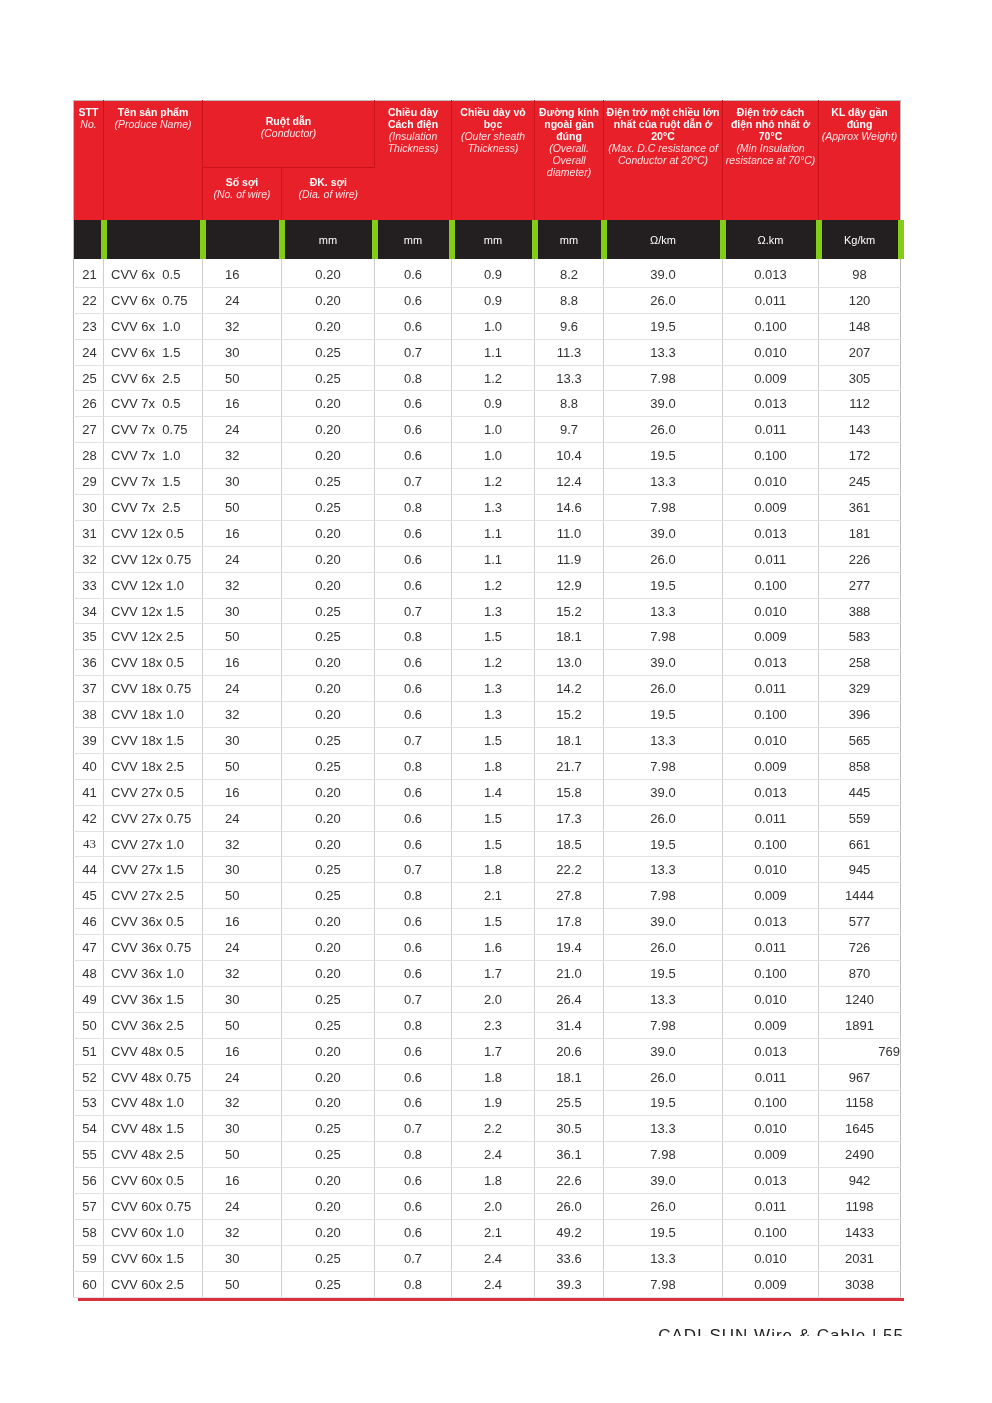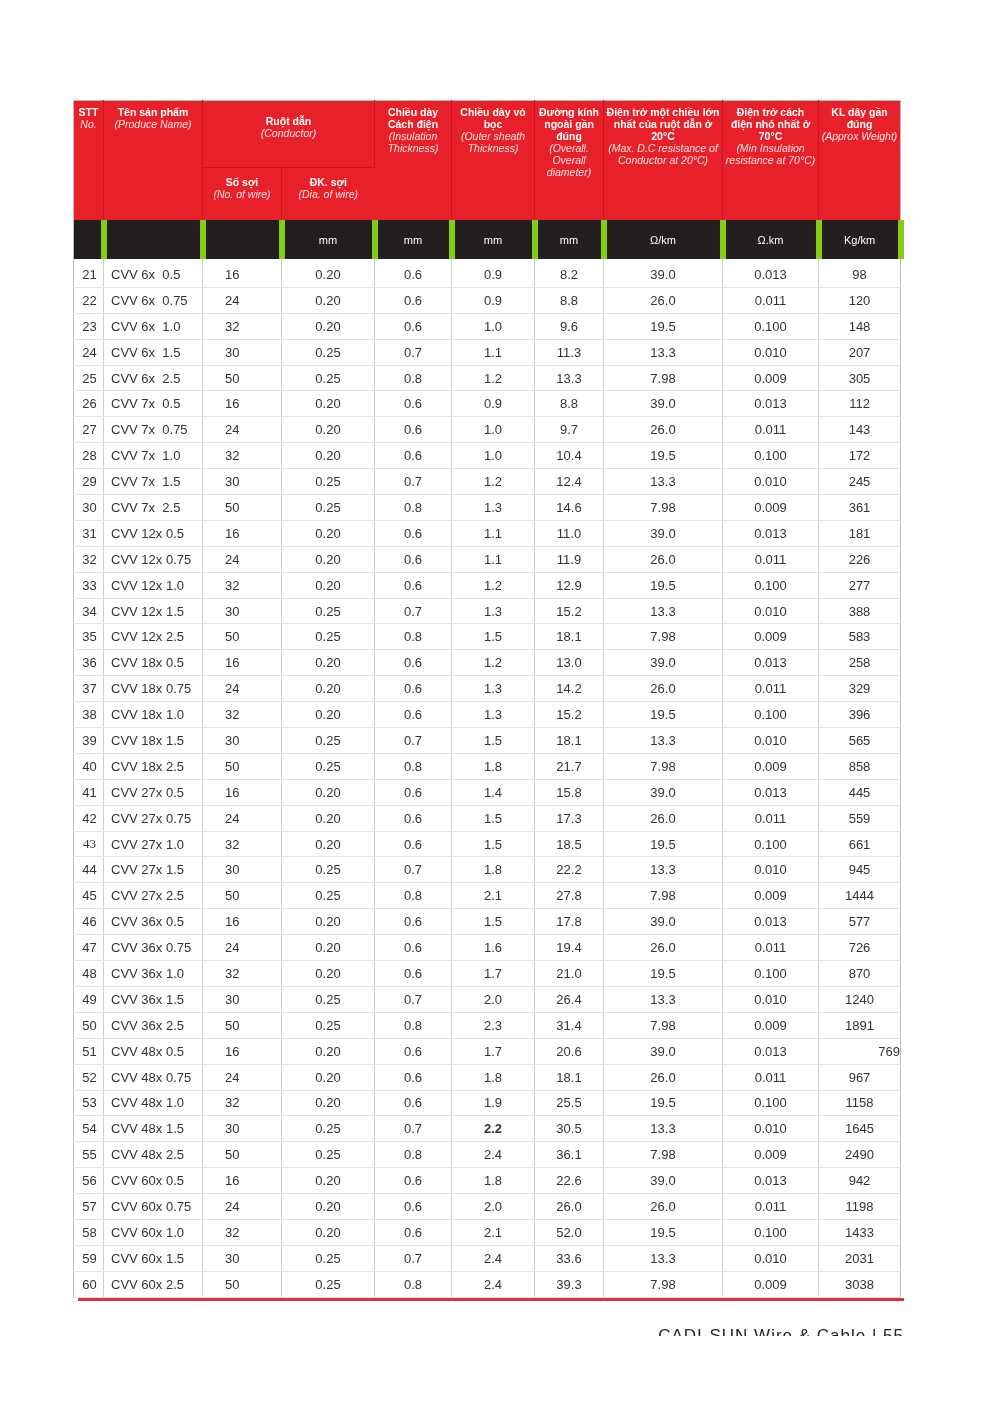--- a/index.html
+++ b/index.html
@@ -529,21 +529,21 @@
         <td class="dcr" style="white-space: pre;">19.5</td>
         <td class="ir" style="white-space: pre;">0.100</td>
         <td class="wt" style="white-space: pre;">1158</td>
       </tr>
       <tr>
         <td class="no" style="white-space: pre;">54</td>
         <td class="name" style="white-space: pre;">CVV 48x 1.5</td>
         <td class="wires" style="white-space: pre;">30</td>
         <td class="dia" style="white-space: pre;">0.25</td>
         <td class="ins" style="white-space: pre;">0.7</td>
-        <td class="sheath" style="white-space: pre; font-weight: bold;">2.2</td>
+        <td class="sheath" style="white-space: pre;">2.2</td>
         <td class="od" style="white-space: pre;">30.5</td>
         <td class="dcr" style="white-space: pre;">13.3</td>
         <td class="ir" style="white-space: pre;">0.010</td>
         <td class="wt" style="white-space: pre;">1645</td>
       </tr>
       <tr>
         <td class="no" style="white-space: pre;">55</td>
         <td class="name" style="white-space: pre;">CVV 48x 2.5</td>
         <td class="wires" style="white-space: pre;">50</td>
         <td class="dia" style="white-space: pre;">0.25</td>
@@ -578,21 +578,21 @@
         <td class="ir" style="white-space: pre;">0.011</td>
         <td class="wt" style="white-space: pre;">1198</td>
       </tr>
       <tr>
         <td class="no" style="white-space: pre;">58</td>
         <td class="name" style="white-space: pre;">CVV 60x 1.0</td>
         <td class="wires" style="white-space: pre;">32</td>
         <td class="dia" style="white-space: pre;">0.20</td>
         <td class="ins" style="white-space: pre;">0.6</td>
         <td class="sheath" style="white-space: pre;">2.1</td>
-        <td class="od" style="white-space: pre;">52.0</td>
+        <td class="od" style="white-space: pre;">49.2</td>
         <td class="dcr" style="white-space: pre;">19.5</td>
         <td class="ir" style="white-space: pre;">0.100</td>
         <td class="wt" style="white-space: pre;">1433</td>
       </tr>
       <tr>
         <td class="no" style="white-space: pre;">59</td>
         <td class="name" style="white-space: pre;">CVV 60x 1.5</td>
         <td class="wires" style="white-space: pre;">30</td>
         <td class="dia" style="white-space: pre;">0.25</td>
         <td class="ins" style="white-space: pre;">0.7</td>

